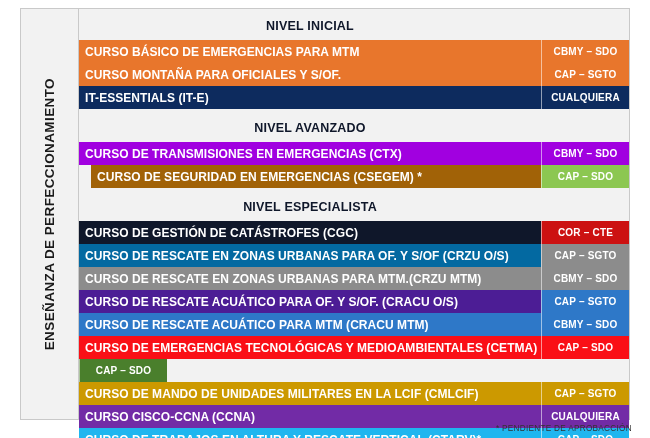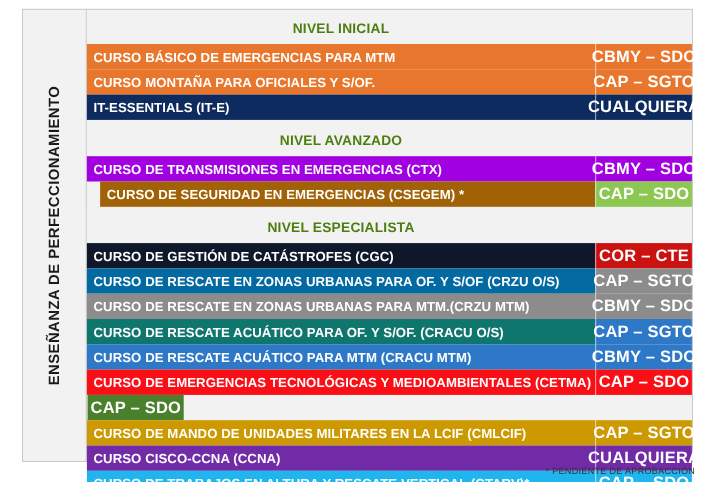--- a/index.html
+++ b/index.html
@@ -65,21 +65,21 @@
     background: #f2f2f2;
   }
 
   .section-title {
     flex: 1 1 auto;
     display: flex;
     align-items: center;
     justify-content: center;
     font-size: 12.5px;
     font-weight: bold;
-    color: #4d7c0f;
+    color: #0f172a;
     letter-spacing: 0.2px;
   }
 
   .row.spacer { height: 5px; background: #f2f2f2; }
 
   .cell-name {
     flex: 1 1 auto;
     display: flex;
     align-items: center;
     padding-left: 6px;
@@ -89,21 +89,21 @@
     white-space: nowrap;
     overflow: hidden;
   }
 
   .cell-abbr {
     flex: 0 0 88px;
     width: 88px;
     display: flex;
     align-items: center;
     justify-content: center;
-    font-size: 15px;
+    font-size: 10px;
     font-weight: bold;
     letter-spacing: 0.2px;
     border-left: 1px solid rgba(255,255,255,0.55);
     white-space: nowrap;
   }
 
   .cell-abbr.empty { border-left: none; background: #f2f2f2; }
 
   .footnote {
     position: absolute;
@@ -166,21 +166,21 @@
       </div>
       <div class="row">
         <div class="cell-name" style="background: #0369a1; color: rgb(255, 255, 255);">CURSO DE RESCATE EN ZONAS URBANAS PARA OF. Y S/OF (CRZU O/S)</div>
         <div class="cell-abbr" style="background: rgb(140, 140, 140); color: rgb(255, 255, 255);">CAP – SGTO</div>
       </div>
       <div class="row">
         <div class="cell-name" style="background: rgb(140, 140, 140); color: rgb(255, 255, 255);">CURSO DE RESCATE EN ZONAS URBANAS PARA MTM.(CRZU MTM)</div>
         <div class="cell-abbr" style="background: rgb(140, 140, 140); color: rgb(255, 255, 255);">CBMY – SDO</div>
       </div>
       <div class="row">
-        <div class="cell-name" style="background: #0f766e; color: rgb(255, 255, 255);">CURSO DE RESCATE ACUÁTICO PARA OF. Y S/OF. (CRACU O/S)</div>
+        <div class="cell-name" style="background: #4c1d95; color: rgb(255, 255, 255);">CURSO DE RESCATE ACUÁTICO PARA OF. Y S/OF. (CRACU O/S)</div>
         <div class="cell-abbr" style="background: rgb(46, 120, 200); color: rgb(255, 255, 255);">CAP – SGTO</div>
       </div>
       <div class="row">
         <div class="cell-name" style="background: rgb(46, 120, 200); color: rgb(255, 255, 255);">CURSO DE RESCATE ACUÁTICO PARA MTM (CRACU  MTM)</div>
         <div class="cell-abbr" style="background: rgb(46, 120, 200); color: rgb(255, 255, 255);">CBMY – SDO</div>
       </div>
       <div class="row">
         <div class="cell-name" style="background: rgb(250, 15, 22); color: rgb(255, 255, 255);">CURSO DE EMERGENCIAS TECNOLÓGICAS Y MEDIOAMBIENTALES (CETMA)</div>
         <div class="cell-abbr" style="background: rgb(250, 15, 22); color: rgb(255, 255, 255);">CAP – SDO</div>
       </div>

